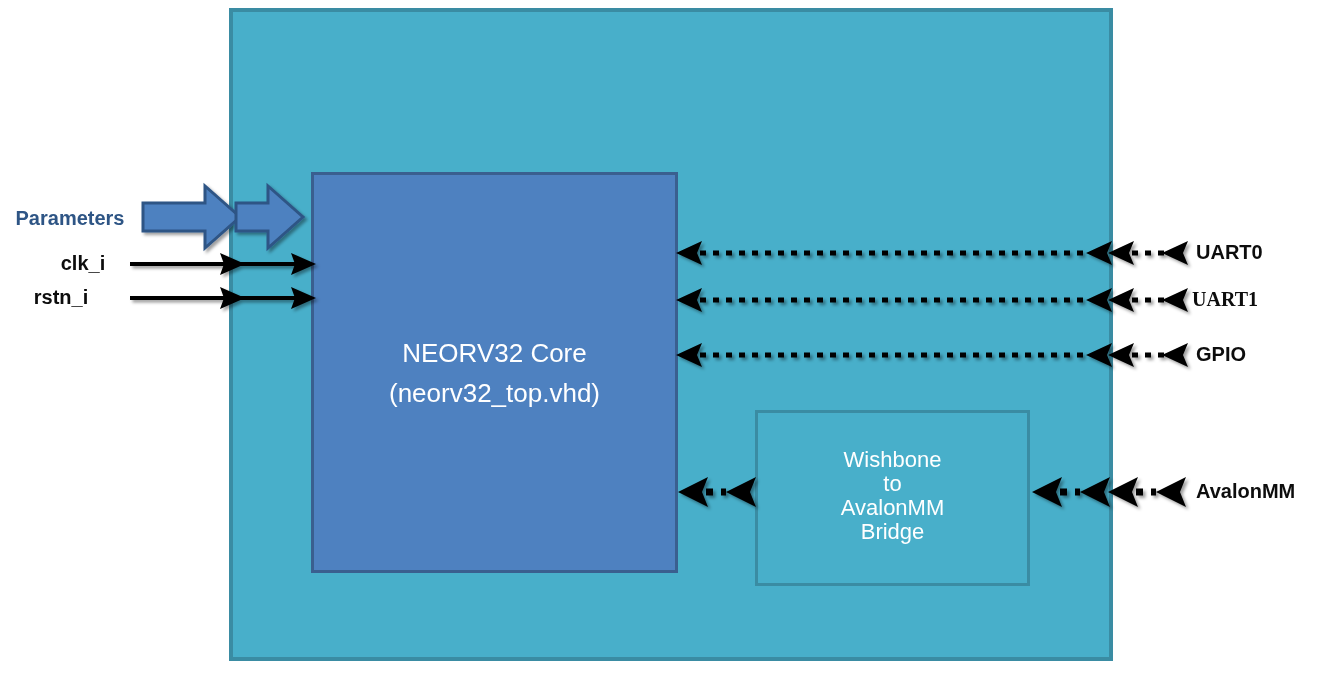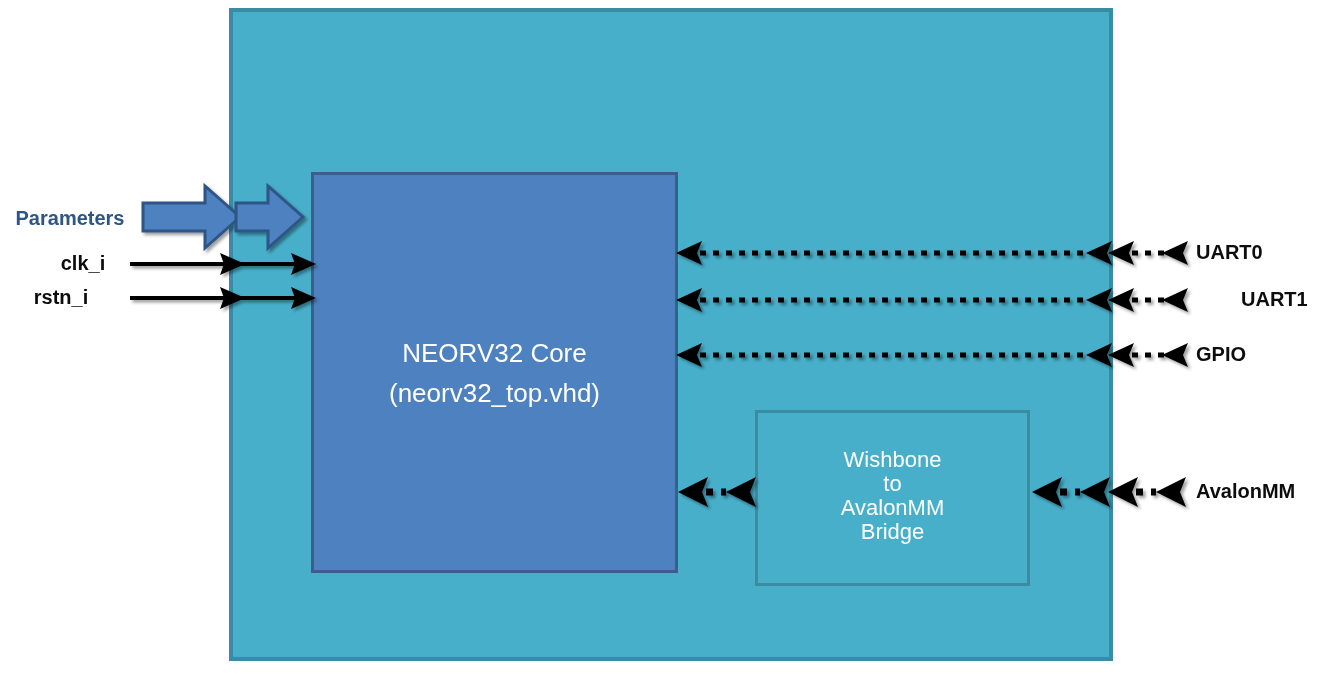--- a/index.html
+++ b/index.html
@@ -198,17 +198,17 @@
       <line x1="1136" y1="492" x2="1156" y2="492" stroke="#000000" stroke-width="7" stroke-dasharray="7,8" stroke-linecap="butt"></line>
       <polygon points="1186,492 1156,477 1162,492 1156,507" fill="#000000" transform="rotate(180 1171 492)"></polygon>
     </g>
   </svg>
 
   <div class="lbl lbl-params lbl-left" style="left:10px; top:207px; width:120px;">Parameters</div>
   <div class="lbl lbl-left" style="left:0px; top:252px; width:122px;margin-left:22px;">clk_i</div>
   <div class="lbl lbl-left" style="left:0px; top:286px; width:122px;">rstn_i</div>
 
   <div class="lbl lbl-right" style="left:1196px; top:241px;">UART0</div>
-  <div class="lbl lbl-right" style="left:1241px; top:288px;">UART1</div>
+  <div class="lbl lbl-right" style="left:1192px; top:288px;font-family:Liberation Serif, serif;">UART1</div>
   <div class="lbl lbl-right" style="left:1196px; top:343px;">GPIO</div>
   <div class="lbl lbl-right" style="left:1196px; top:480px;">AvalonMM</div>
 
 </div>
 
 </body></html>

